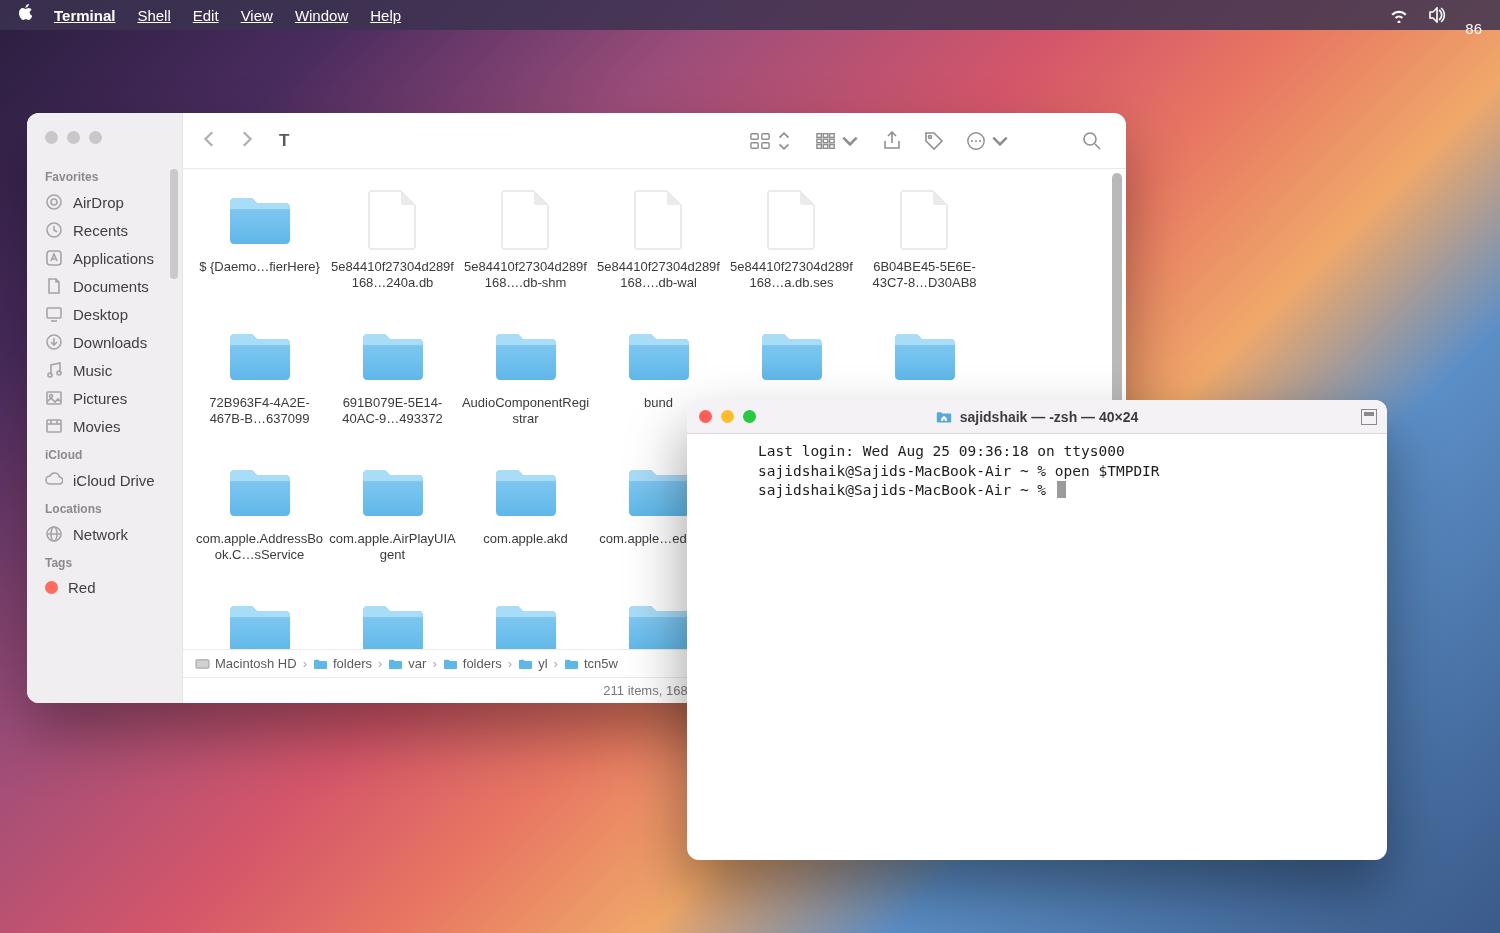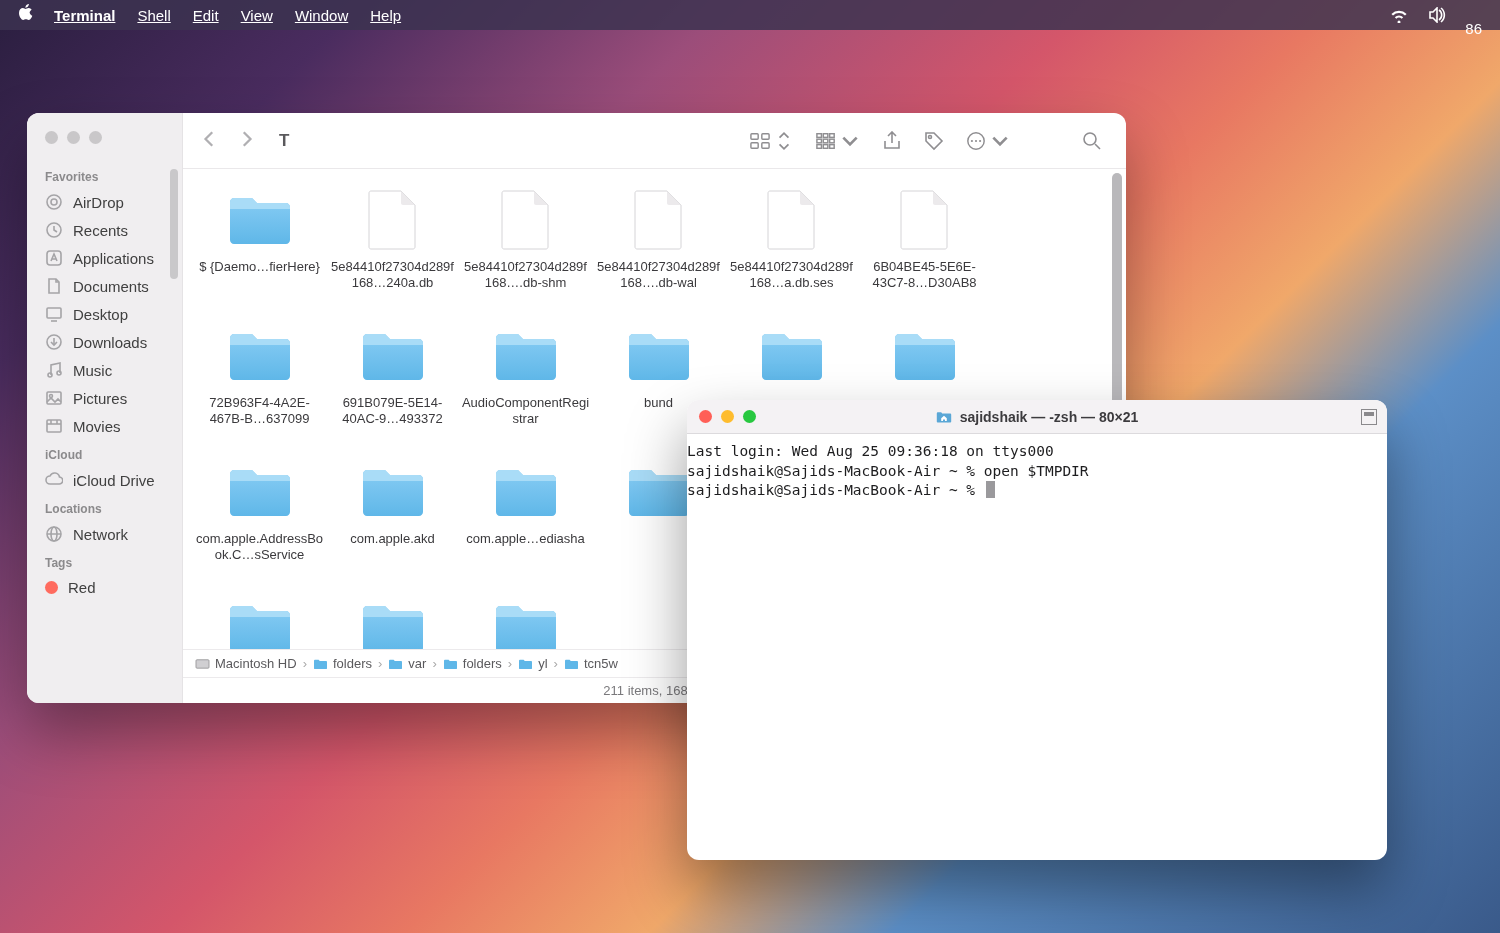--- a/index.html
+++ b/index.html
@@ -97,22 +97,22 @@
     display:flex; align-items:center; padding:0 12px; position:relative;
   }
   .term-traffic{ display:flex; gap:9px; }
   .dot{ width:13px;height:13px;border-radius:50%; }
   .dot.r{background:#ff5f57;} .dot.y{background:#febc2e;} .dot.g{background:#28c840;}
   .term-title-text{ position:absolute; left:0; right:0; text-align:center; font-size:14px; font-weight:600; color:#3c3b3e; display:flex; align-items:center; justify-content:center; gap:8px; pointer-events:none;}
   .term-title-text svg{ width:16px;height:14px; pointer-events:none;}
   .term-scroll-box{ position:absolute; right:10px; top:9px; width:16px; height:16px; border:1px solid #8a898c; }
   .term-scroll-box::after{content:""; position:absolute; left:2px; right:2px; top:2px; height:4px; background:#8a898c;}
   .term-body{
-    flex:1; padding:8px 0; font-family: "Menlo","Consolas",monospace; font-size:14.5px;
-    color:#1d1d1f; line-height:1.35; white-space:pre;
+    flex:1; padding:8px 24px; font-family: "Menlo","Consolas",monospace; font-size:14.5px;
+    color:#1d1d1f; line-height:1.35; white-space:pre;margin-left:47px;
   }
   .cursor{ display:inline-block; width:9px; height:17px; background:#9a999c; vertical-align:text-bottom; margin-left:2px;}
 
 </style>
 </head>
 <body>
 
 <div class="menubar">
   <span class="apple">
     <svg width="16" height="18" viewBox="0 0 16 18">
@@ -434,20 +434,29 @@
             </div>
             <div class="f-label">com.apple.AddressBook.C…sService</div>
           </div>
           <div class="fitem">
             <div class="f-icon">
               <svg class="folder-svg" viewBox="0 0 68 56">
                 <path fill="url(#folderGrad)" d="M4 10c0-2.2 1.8-4 4-4h18l5 5h29c2.2 0 4 1.8 4 4v33c0 2.2-1.8 4-4 4H8c-2.2 0-4-1.8-4-4z"></path>
                 <path fill="#a9dcf7" d="M4 10c0-2.2 1.8-4 4-4h18l5 5h29c2.2 0 4 1.8 4 4v2H4z"></path>
               </svg>
             </div>
+            <div class="f-label">com.apple.AirPlayUIAgent</div>
+          </div>
+          <div class="fitem">
+            <div class="f-icon">
+              <svg class="folder-svg" viewBox="0 0 68 56">
+                <path fill="url(#folderGrad)" d="M4 10c0-2.2 1.8-4 4-4h18l5 5h29c2.2 0 4 1.8 4 4v33c0 2.2-1.8 4-4 4H8c-2.2 0-4-1.8-4-4z"></path>
+                <path fill="#a9dcf7" d="M4 10c0-2.2 1.8-4 4-4h18l5 5h29c2.2 0 4 1.8 4 4v2H4z"></path>
+              </svg>
+            </div>
             <div class="f-label">com.apple.akd</div>
           </div>
           <div class="fitem">
             <div class="f-icon">
               <svg class="folder-svg" viewBox="0 0 68 56">
                 <path fill="url(#folderGrad)" d="M4 10c0-2.2 1.8-4 4-4h18l5 5h29c2.2 0 4 1.8 4 4v33c0 2.2-1.8 4-4 4H8c-2.2 0-4-1.8-4-4z"></path>
                 <path fill="#a9dcf7" d="M4 10c0-2.2 1.8-4 4-4h18l5 5h29c2.2 0 4 1.8 4 4v2H4z"></path>
               </svg>
             </div>
             <div class="f-label">com.apple…ediasha</div>
@@ -563,21 +572,21 @@
     <div class="term-traffic">
       <span class="dot r"></span>
       <span class="dot y"></span>
       <span class="dot g"></span>
     </div>
     <div class="term-title-text">
       <svg viewBox="0 0 20 16">
           <path fill="#5aa7d6" d="M1 3.5C1 2.7 1.7 2 2.5 2h4l1.2 1.5H17.5c.8 0 1.5.7 1.5 1.5v8.5c0 .8-.7 1.5-1.5 1.5h-15C1.7 15 1 14.3 1 13.5z"></path>
           <path fill="#fff" d="M6.5 9.5l3.5-3 3.5 3v3.5h-2.3V11H8.8v2H6.5z"></path>
         </svg>
-      <span>sajidshaik — -zsh — 80×21</span>
+      <span>sajidshaik — -zsh — 40×24</span>
     </div>
     <div class="term-scroll-box"></div>
   </div>
   <div class="term-body" id="term-body">Last login: Wed Aug 25 09:36:18 on ttys000
 sajidshaik@Sajids-MacBook-Air ~ % open $TMPDIR
 sajidshaik@Sajids-MacBook-Air ~ % <span class="cursor"></span>
 </div>
 </div>
 
 <svg width="0" height="0" style="position:absolute">

